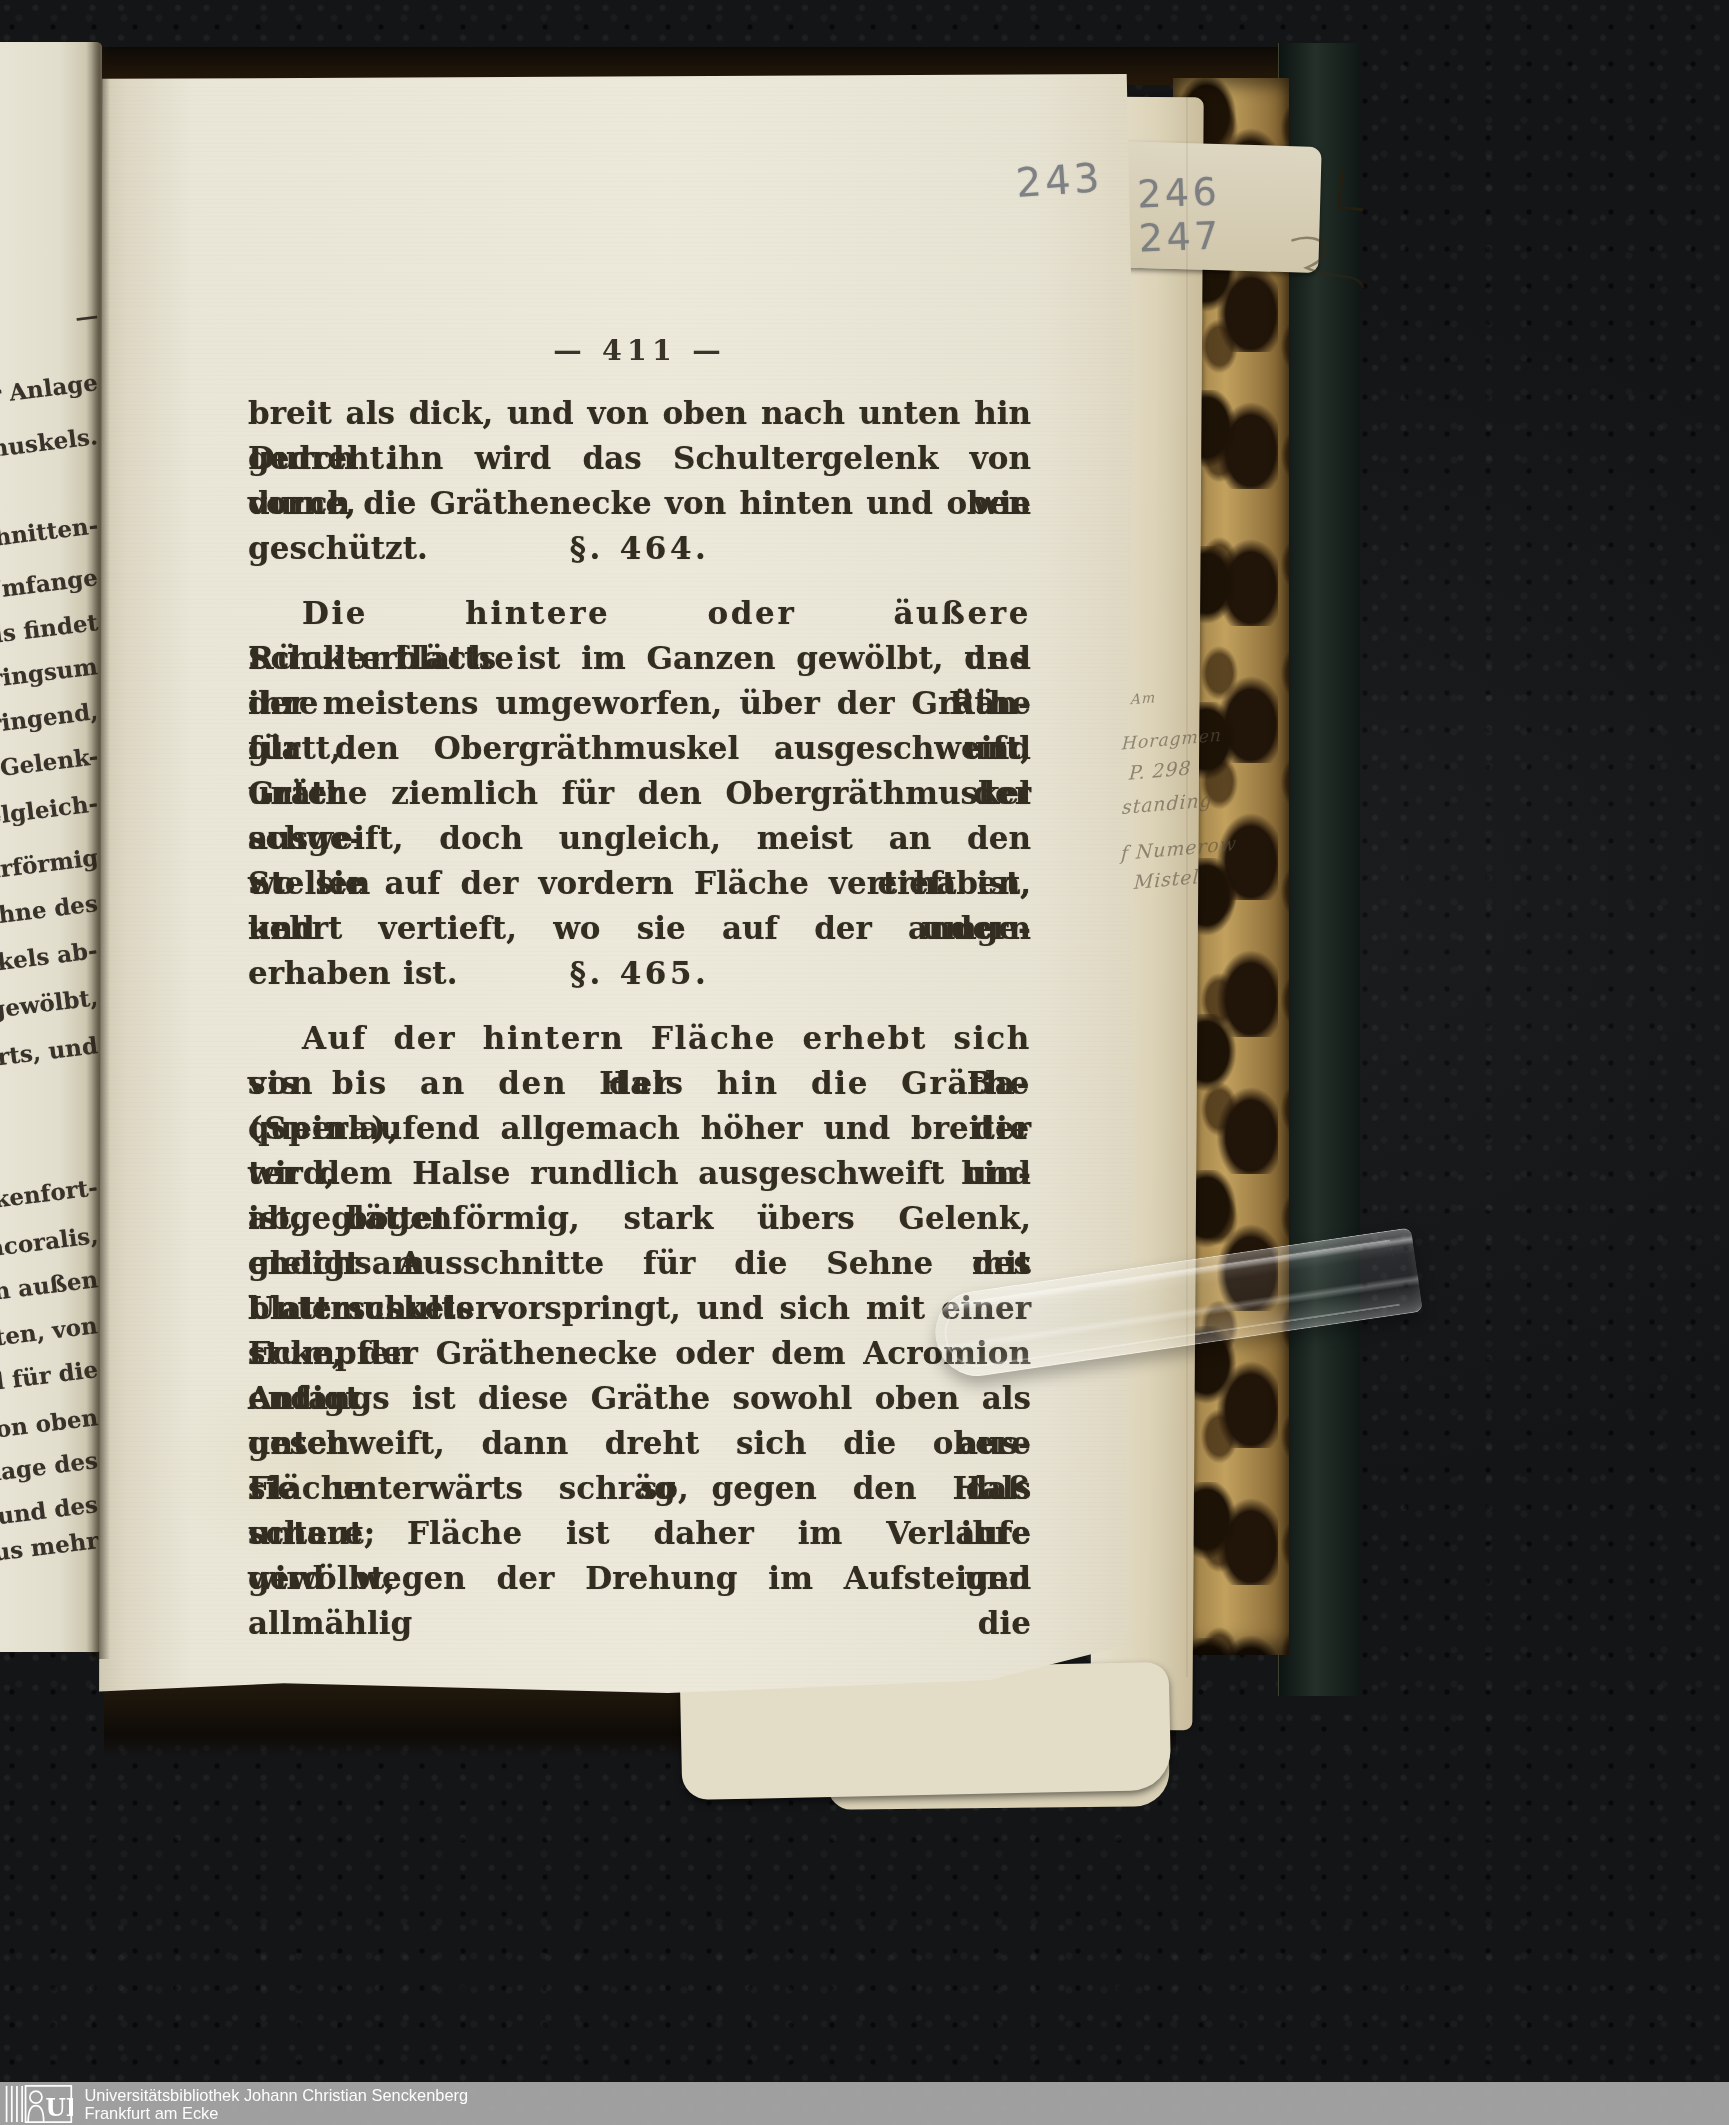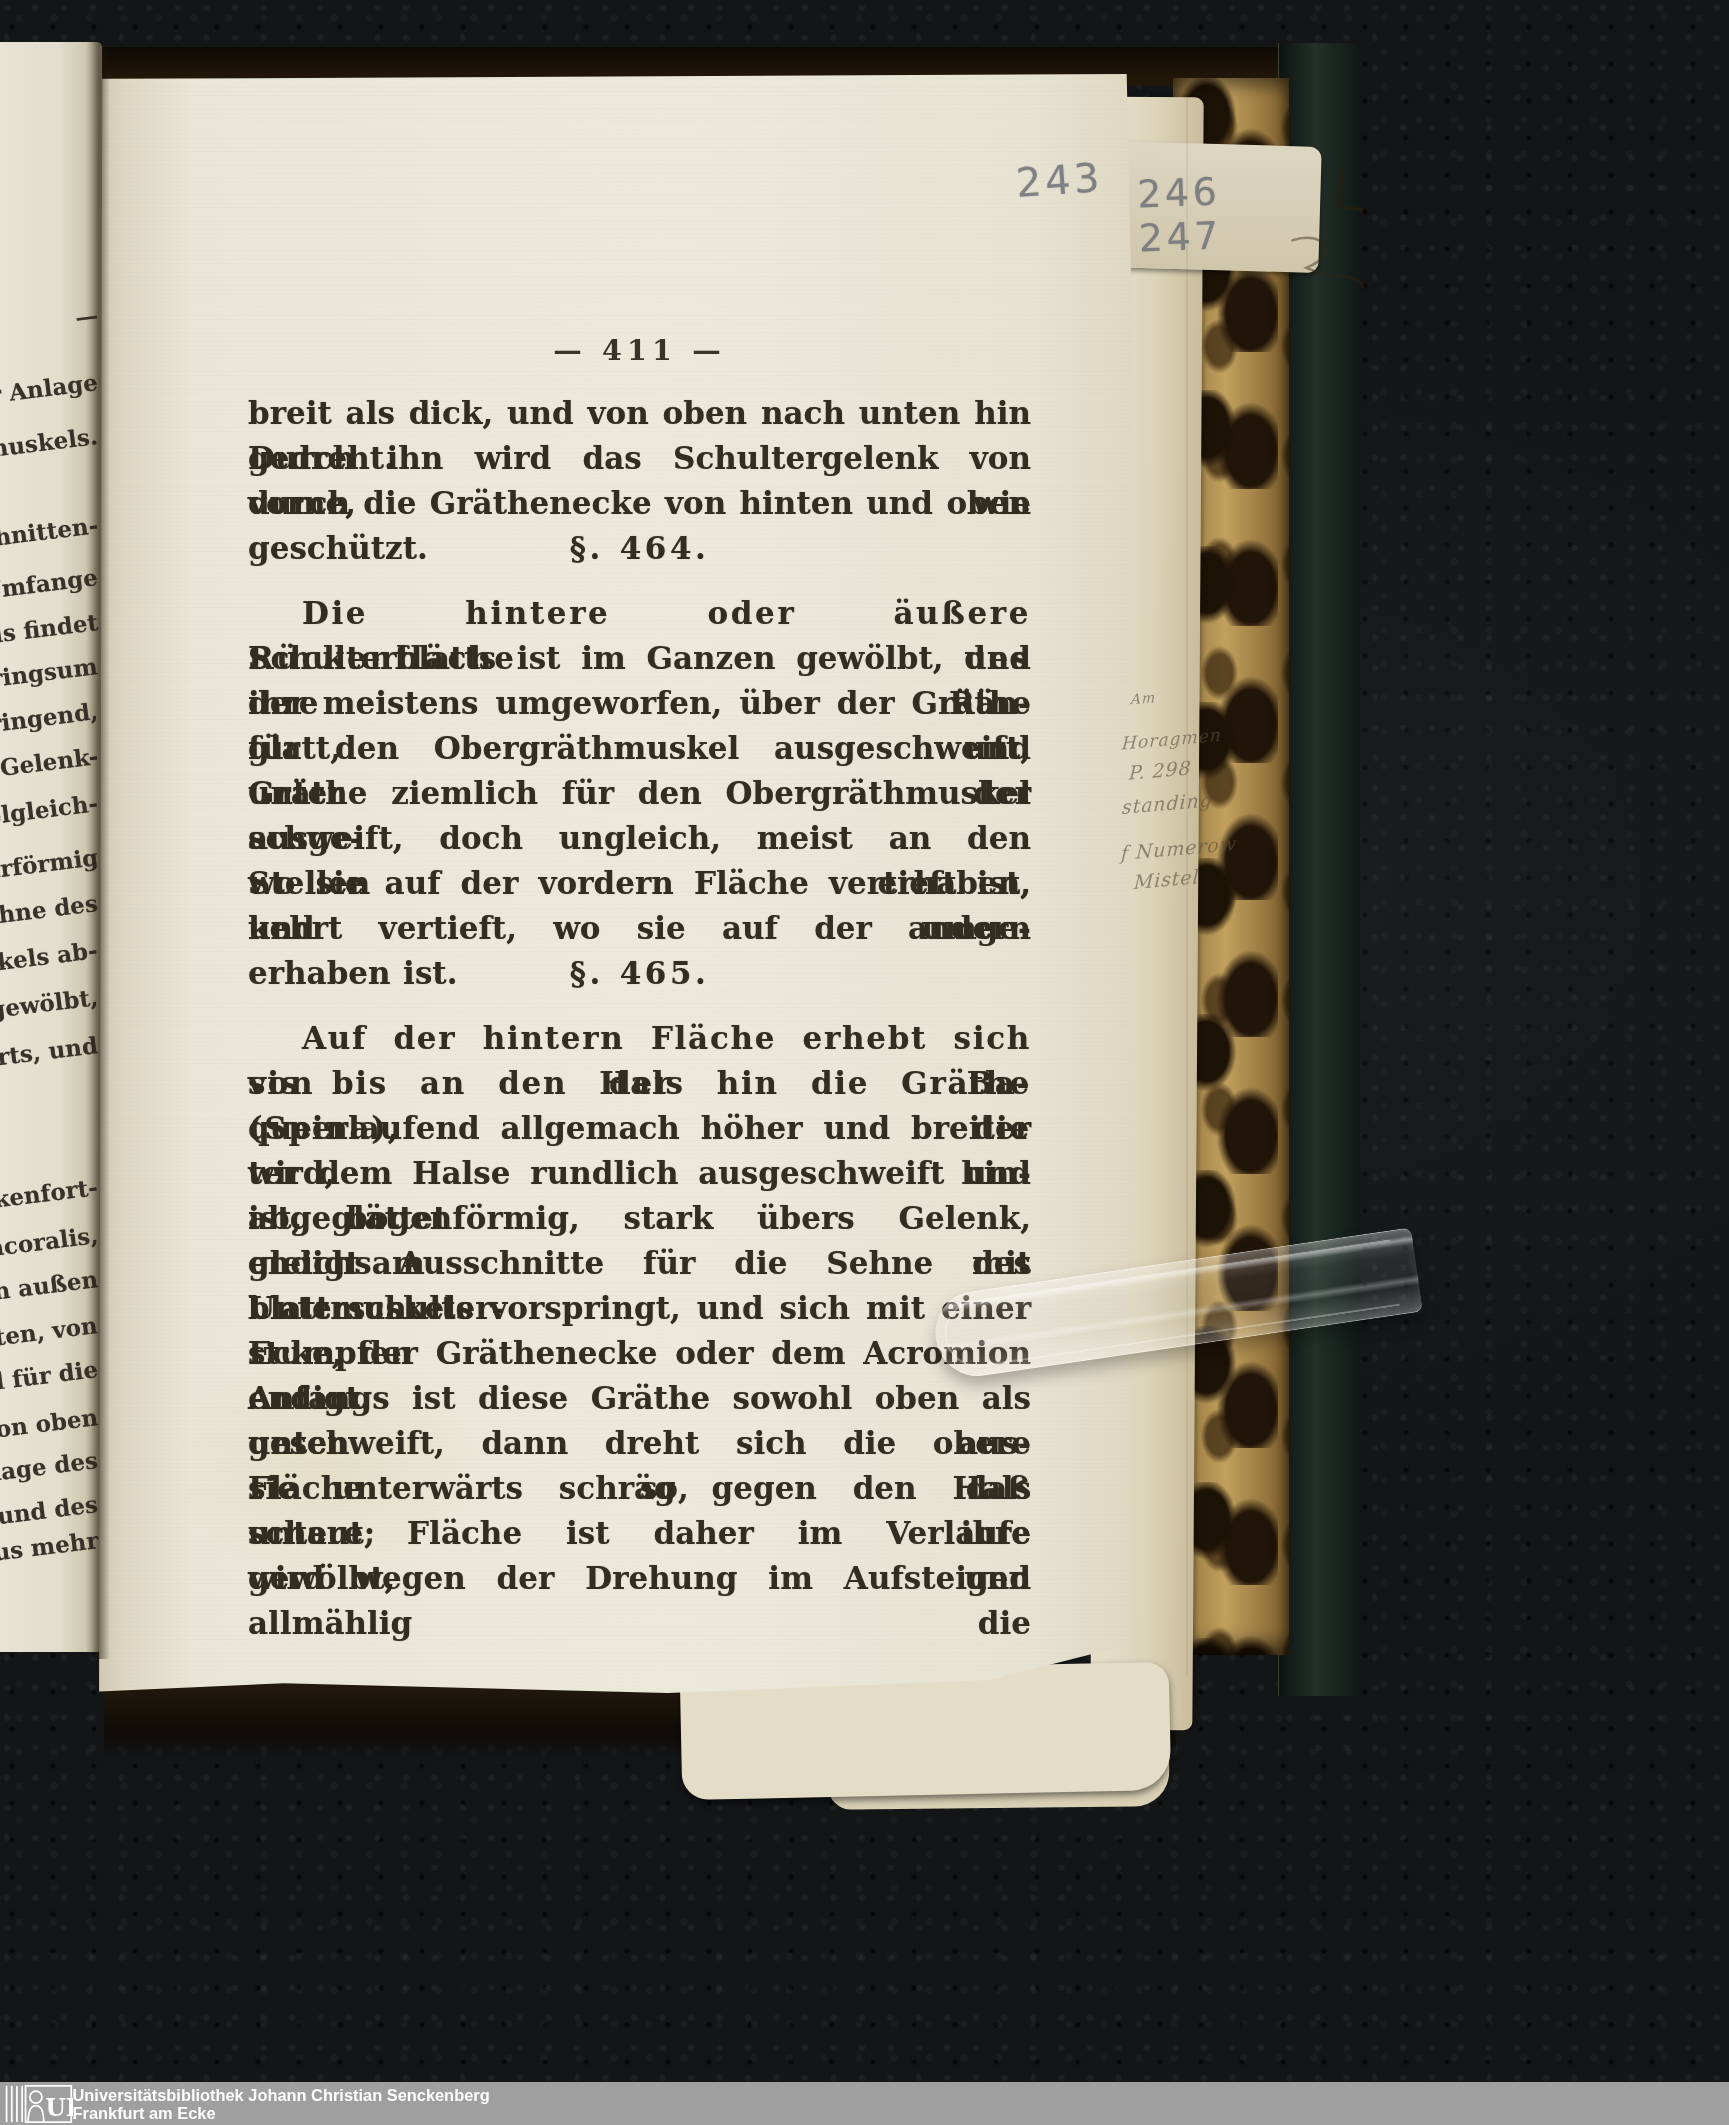--- a/index.html
+++ b/index.html
@@ -110,21 +110,21 @@
     border:2.6px solid rgba(255,255,255,0.30);border-right:none;
     border-radius:33px 0 0 33px;}
   #snake::after{content:"";position:absolute;inset:0;border-radius:inherit;
     background:linear-gradient(to bottom,transparent 8%,rgba(255,255,255,0.40) 13%,transparent 19%,transparent 56%,rgba(255,255,255,0.28) 62%,transparent 69%);}
 
   
   #footer{left:0;top:2082px;width:1729px;height:43px;background:rgba(165,165,165,0.96);
     display:flex;align-items:center;z-index:60;
     font-family:"Liberation Sans","DejaVu Sans",sans-serif;color:#fdfdfd;}
   #footer .logo{width:69px;height:40px;margin-left:3.5px;flex:0 0 auto;}
-  #footer .wm-text{font-size:16.4px;line-height:18px;font-weight:bold;}
+  #footer .wm-text{margin-left:12px;font-size:16.4px;line-height:18px;}
 
   .z1{z-index:1}.z2{z-index:2}.z3{z-index:3}.z4{z-index:4}.z5{z-index:5}
   .z6{z-index:6}.z7{z-index:7}
 </style>
 </head>
 <body>
 
 <div id="leather" class="abs"></div>
 
 <div id="top-band" class="abs z1"></div>

